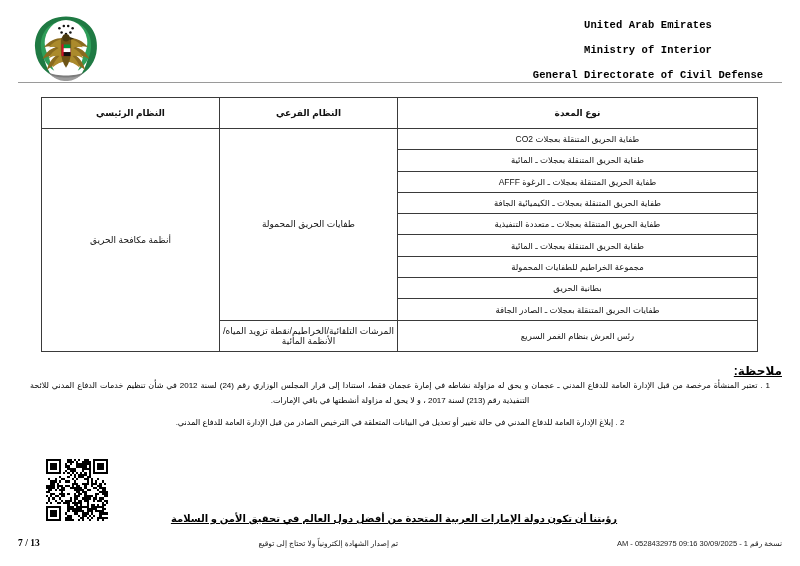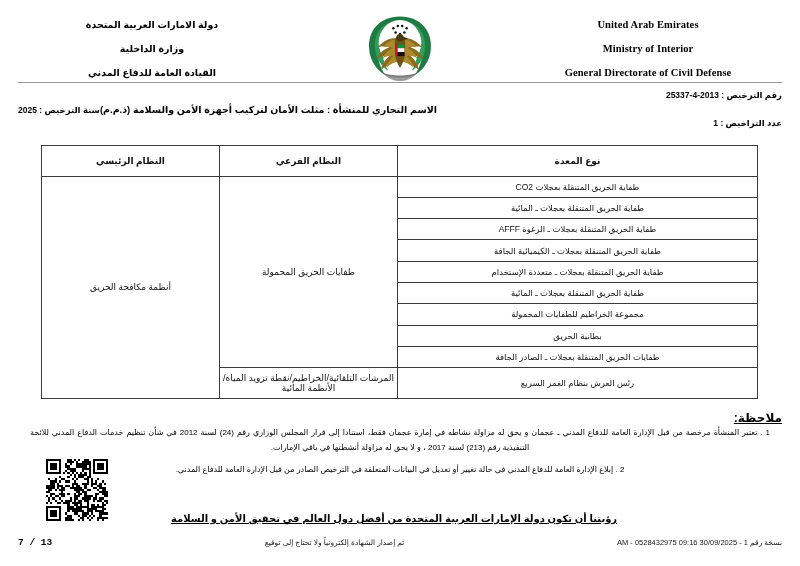--- a/index.html
+++ b/index.html
@@ -38,21 +38,21 @@
   }
   .header-col.en {
     text-align: center;
     direction: ltr;
   }
   .header-col.ar {
     text-align: center;
     direction: rtl;
   }
   .header-col.en div {
-    font-family: Liberation Serif, serif;
+    font-family: Liberation Mono, monospace;
     font-weight: bold;
     font-size: 10.5px;
     color: #000;
     letter-spacing: 0.1px;
   }
   .header-col.ar div {
     font-size: 9.5px;
     font-weight: bold;
     color: #000;
   }
@@ -185,21 +185,21 @@
     bottom: 18px;
     left: 18px;
     right: 18px;
     display: flex;
     flex-direction: row;
     align-items: center;
     justify-content: space-between;
     direction: rtl;
   }
   .footer-right-num {
-    font-family: Liberation Mono, monospace;
+    font-family: Liberation Serif, serif;
     font-size: 9.5px;
     font-weight: bold;
     color: #000;
     direction: ltr;
     order: 3;
     text-align: center;
   }
   .footer-center {
     font-size: 7.5px;
     color: #1a1a1a;
@@ -258,37 +258,24 @@
         <rect x="44" y="44" width="12" height="16" fill="#ce1126"></rect>
         <rect x="46.8" y="44" width="9.2" height="5.3" fill="#009739"></rect>
         <rect x="46.8" y="49.3" width="9.2" height="5.3" fill="#ffffff"></rect>
         <rect x="46.8" y="54.6" width="9.2" height="5.4" fill="#111111"></rect>
 
         <path d="M26 82 C36 88 64 88 74 82 C70 88 62 92 50 92 C38 92 30 88 26 82 Z" fill="#7c7c7c"></path>
         <path d="M30 86 C38 90 62 90 70 86 C64 92 56 94 50 94 C44 94 36 92 30 86 Z" fill="#9c9c9c"></path>
       </svg>
     </div>
 
-    <div class="header-col ar">
-      <div>دولة الامارات العربية المتحدة</div>
-      <div>وزارة الداخلية</div>
-      <div>القيادة العامة للدفاع المدني</div>
-    </div>
   </div>
 
   <hr class="hr-main">
 
-  <div class="license-block">
-    <div class="lic-line">رقم الترخيص : 2013-4-25337</div>
-    <div class="lic-row-2">
-      <div class="lic-line">سنة الترخيص : 2025</div>
-      <div class="lic-line company">الاسم التجاري للمنشأة : مثلث الأمان لتركيب أجهزة الأمن والسلامة (ذ.م.م)</div>
-    </div>
-    <div class="lic-line">عدد التراخيص : 1</div>
-  </div>
 
   <div class="table-wrap">
     <table class="equip">
       <colgroup>
         <col class="c-equip">
           <col class="c-sub">
           <col class="c-main">
       </colgroup>
       <thead>
         <tr>
@@ -306,21 +293,21 @@
           <tr>
             <td class="equip-cell">طفاية الحريق المتنقلة بعجلات ـ المائية</td>
           </tr>
           <tr>
             <td class="equip-cell">طفاية الحريق المتنقلة بعجلات ـ الرغوة AFFF</td>
           </tr>
           <tr>
             <td class="equip-cell">طفاية الحريق المتنقلة بعجلات ـ الكيميائية الجافة</td>
           </tr>
           <tr>
-            <td class="equip-cell">طفاية الحريق المتنقلة بعجلات ـ متعددة الإستخدام</td>
+            <td class="equip-cell">طفاية الحريق المتنقلة بعجلات ـ متعددة التنفيذية</td>
           </tr>
           <tr>
             <td class="equip-cell">طفاية الحريق المتنقلة بعجلات ـ المائية</td>
           </tr>
           <tr>
             <td class="equip-cell">مجموعة الخراطيم للطفايات المحمولة</td>
           </tr>
           <tr>
             <td class="equip-cell">بطانية الحريق</td>
           </tr>

